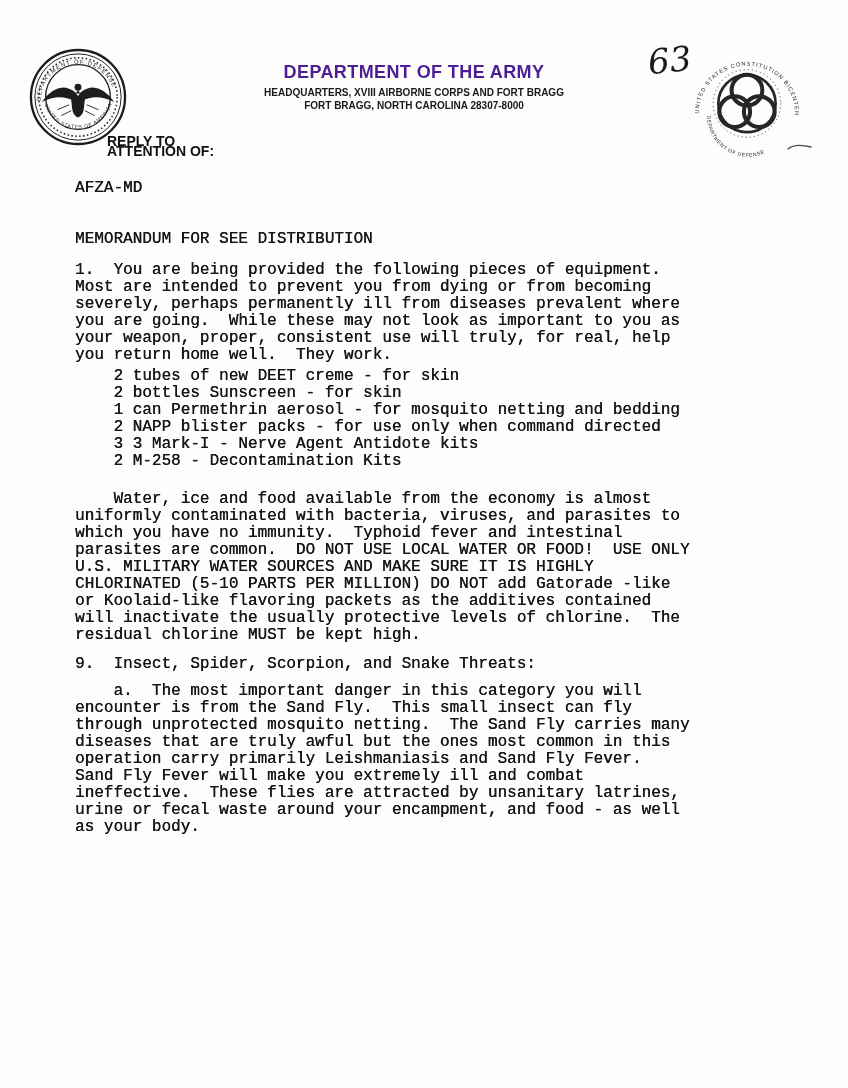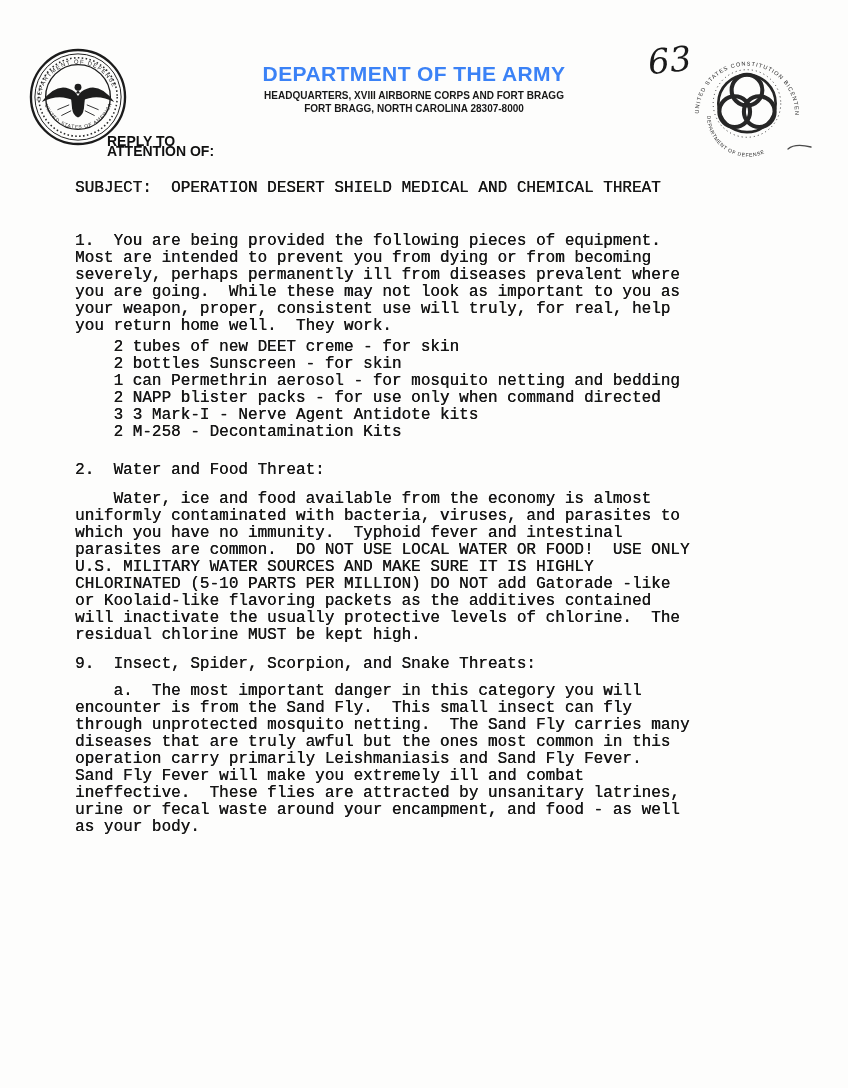--- a/index.html
+++ b/index.html
@@ -2,21 +2,21 @@
 <html><head>
 <meta charset="utf-8">
 <style>
   html,body{margin:0;padding:0;}
   body{width:848px;height:1088px;background:#fbfbfa;position:relative;overflow:hidden;
        font-family:"Liberation Sans",sans-serif;color:#141414;}
   .page{position:absolute;inset:0;background:#fdfdfc;}
 
   
   .letterhead-text{position:absolute;left:228px;top:62px;width:372px;text-align:center;}
-  .dept-title{font-size:21px;font-weight:700;letter-spacing:.4px;margin-bottom:3px;color:#3b82f6;}
+  .dept-title{font-size:18px;font-weight:700;letter-spacing:.4px;margin-bottom:3px;color:#4c1d95;}
   .dept-sub{font-size:10px;font-weight:700;line-height:13px;color:#181818;}
 
   .seal-left{position:absolute;left:28px;top:48px;width:100px;height:98px;}
   .seal-right{position:absolute;left:690px;top:40px;width:116px;height:128px;}
   .pen-mark{position:absolute;left:786px;top:140px;width:28px;height:14px;}
 
   .reply-to{position:absolute;left:107px;top:136px;font-size:14px;font-weight:700;
             line-height:10px;color:#111;}
 
   .handwritten{position:absolute;left:648px;top:40px;font-family:"DejaVu Serif",serif;
@@ -105,34 +105,34 @@
   <svg class="pen-mark" viewBox="0 0 28 14" aria-hidden="true">
     <path d="M2 9 Q9 3 25 7" fill="none" stroke="#4a4a4a" stroke-width="1.3" stroke-linecap="round"></path>
   </svg>
 
   <div class="reply-to">
     <div>REPLY TO</div>
     <div>ATTENTION OF:</div>
   </div>
 
   <div class="memo-body">
-    <div class="para p-subject">SUBJECT:  OPERATION DESERT SHIELD MEDICAL AND CHEMICAL THREAT</div>
+    <div class="para p-office">AFZA-MD</div>
+    <div class="para p-memofor">MEMORANDUM FOR SEE DISTRIBUTION</div>
     <div class="para p-para1">1.  You are being provided the following pieces of equipment.
 Most are intended to prevent you from dying or from becoming
 severely, perhaps permanently ill from diseases prevalent where
 you are going.  While these may not look as important to you as
 your weapon, proper, consistent use will truly, for real, help
 you return home well.  They work.</div>
     <div class="para p-list">    2 tubes of new DEET creme - for skin
     2 bottles Sunscreen - for skin
     1 can Permethrin aerosol - for mosquito netting and bedding
     2 NAPP blister packs - for use only when command directed
     3 3 Mark-I - Nerve Agent Antidote kits
     2 M-258 - Decontamination Kits</div>
-    <div class="para p-h2">2.  Water and Food Threat:</div>
     <div class="para p-para2">    Water, ice and food available from the economy is almost
 uniformly contaminated with bacteria, viruses, and parasites to
 which you have no immunity.  Typhoid fever and intestinal
 parasites are common.  DO NOT USE LOCAL WATER OR FOOD!  USE ONLY
 U.S. MILITARY WATER SOURCES AND MAKE SURE IT IS HIGHLY
 CHLORINATED (5-10 PARTS PER MILLION) DO NOT add Gatorade -like
 or Koolaid-like flavoring packets as the additives contained
 will inactivate the usually protective levels of chlorine.  The
 residual chlorine MUST be kept high.</div>
     <div class="para p-h3">9.  Insect, Spider, Scorpion, and Snake Threats:</div>

